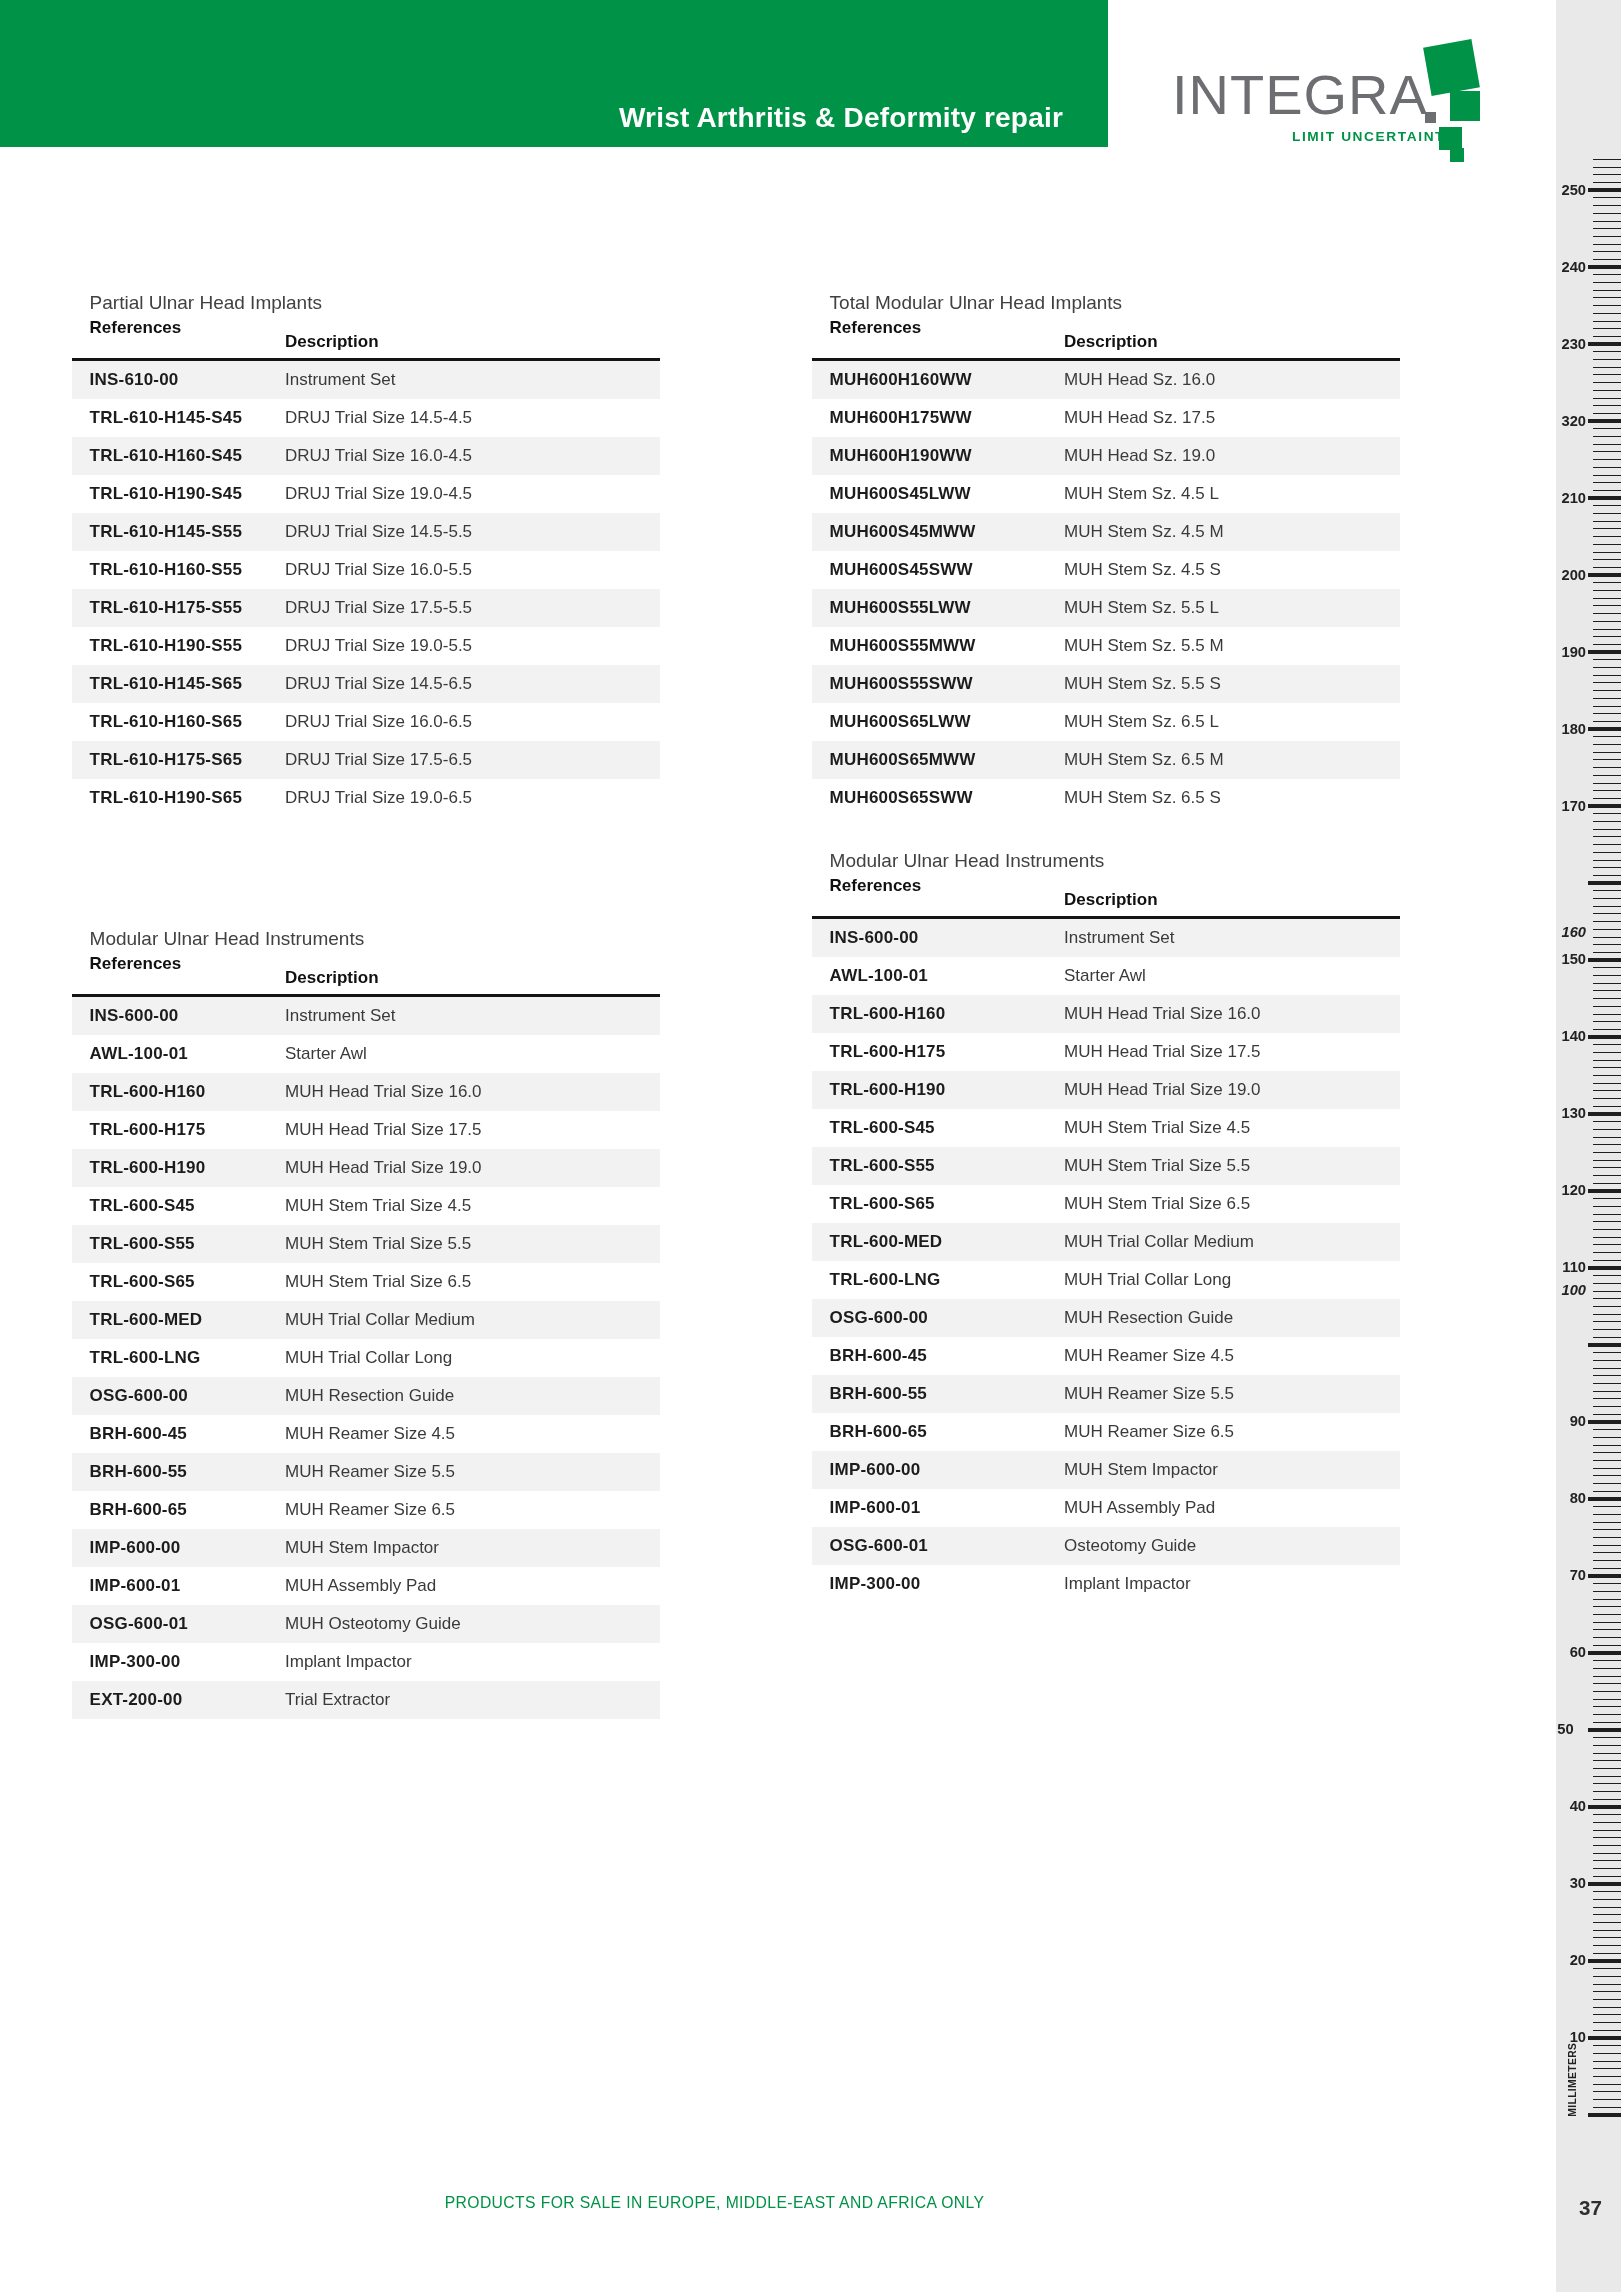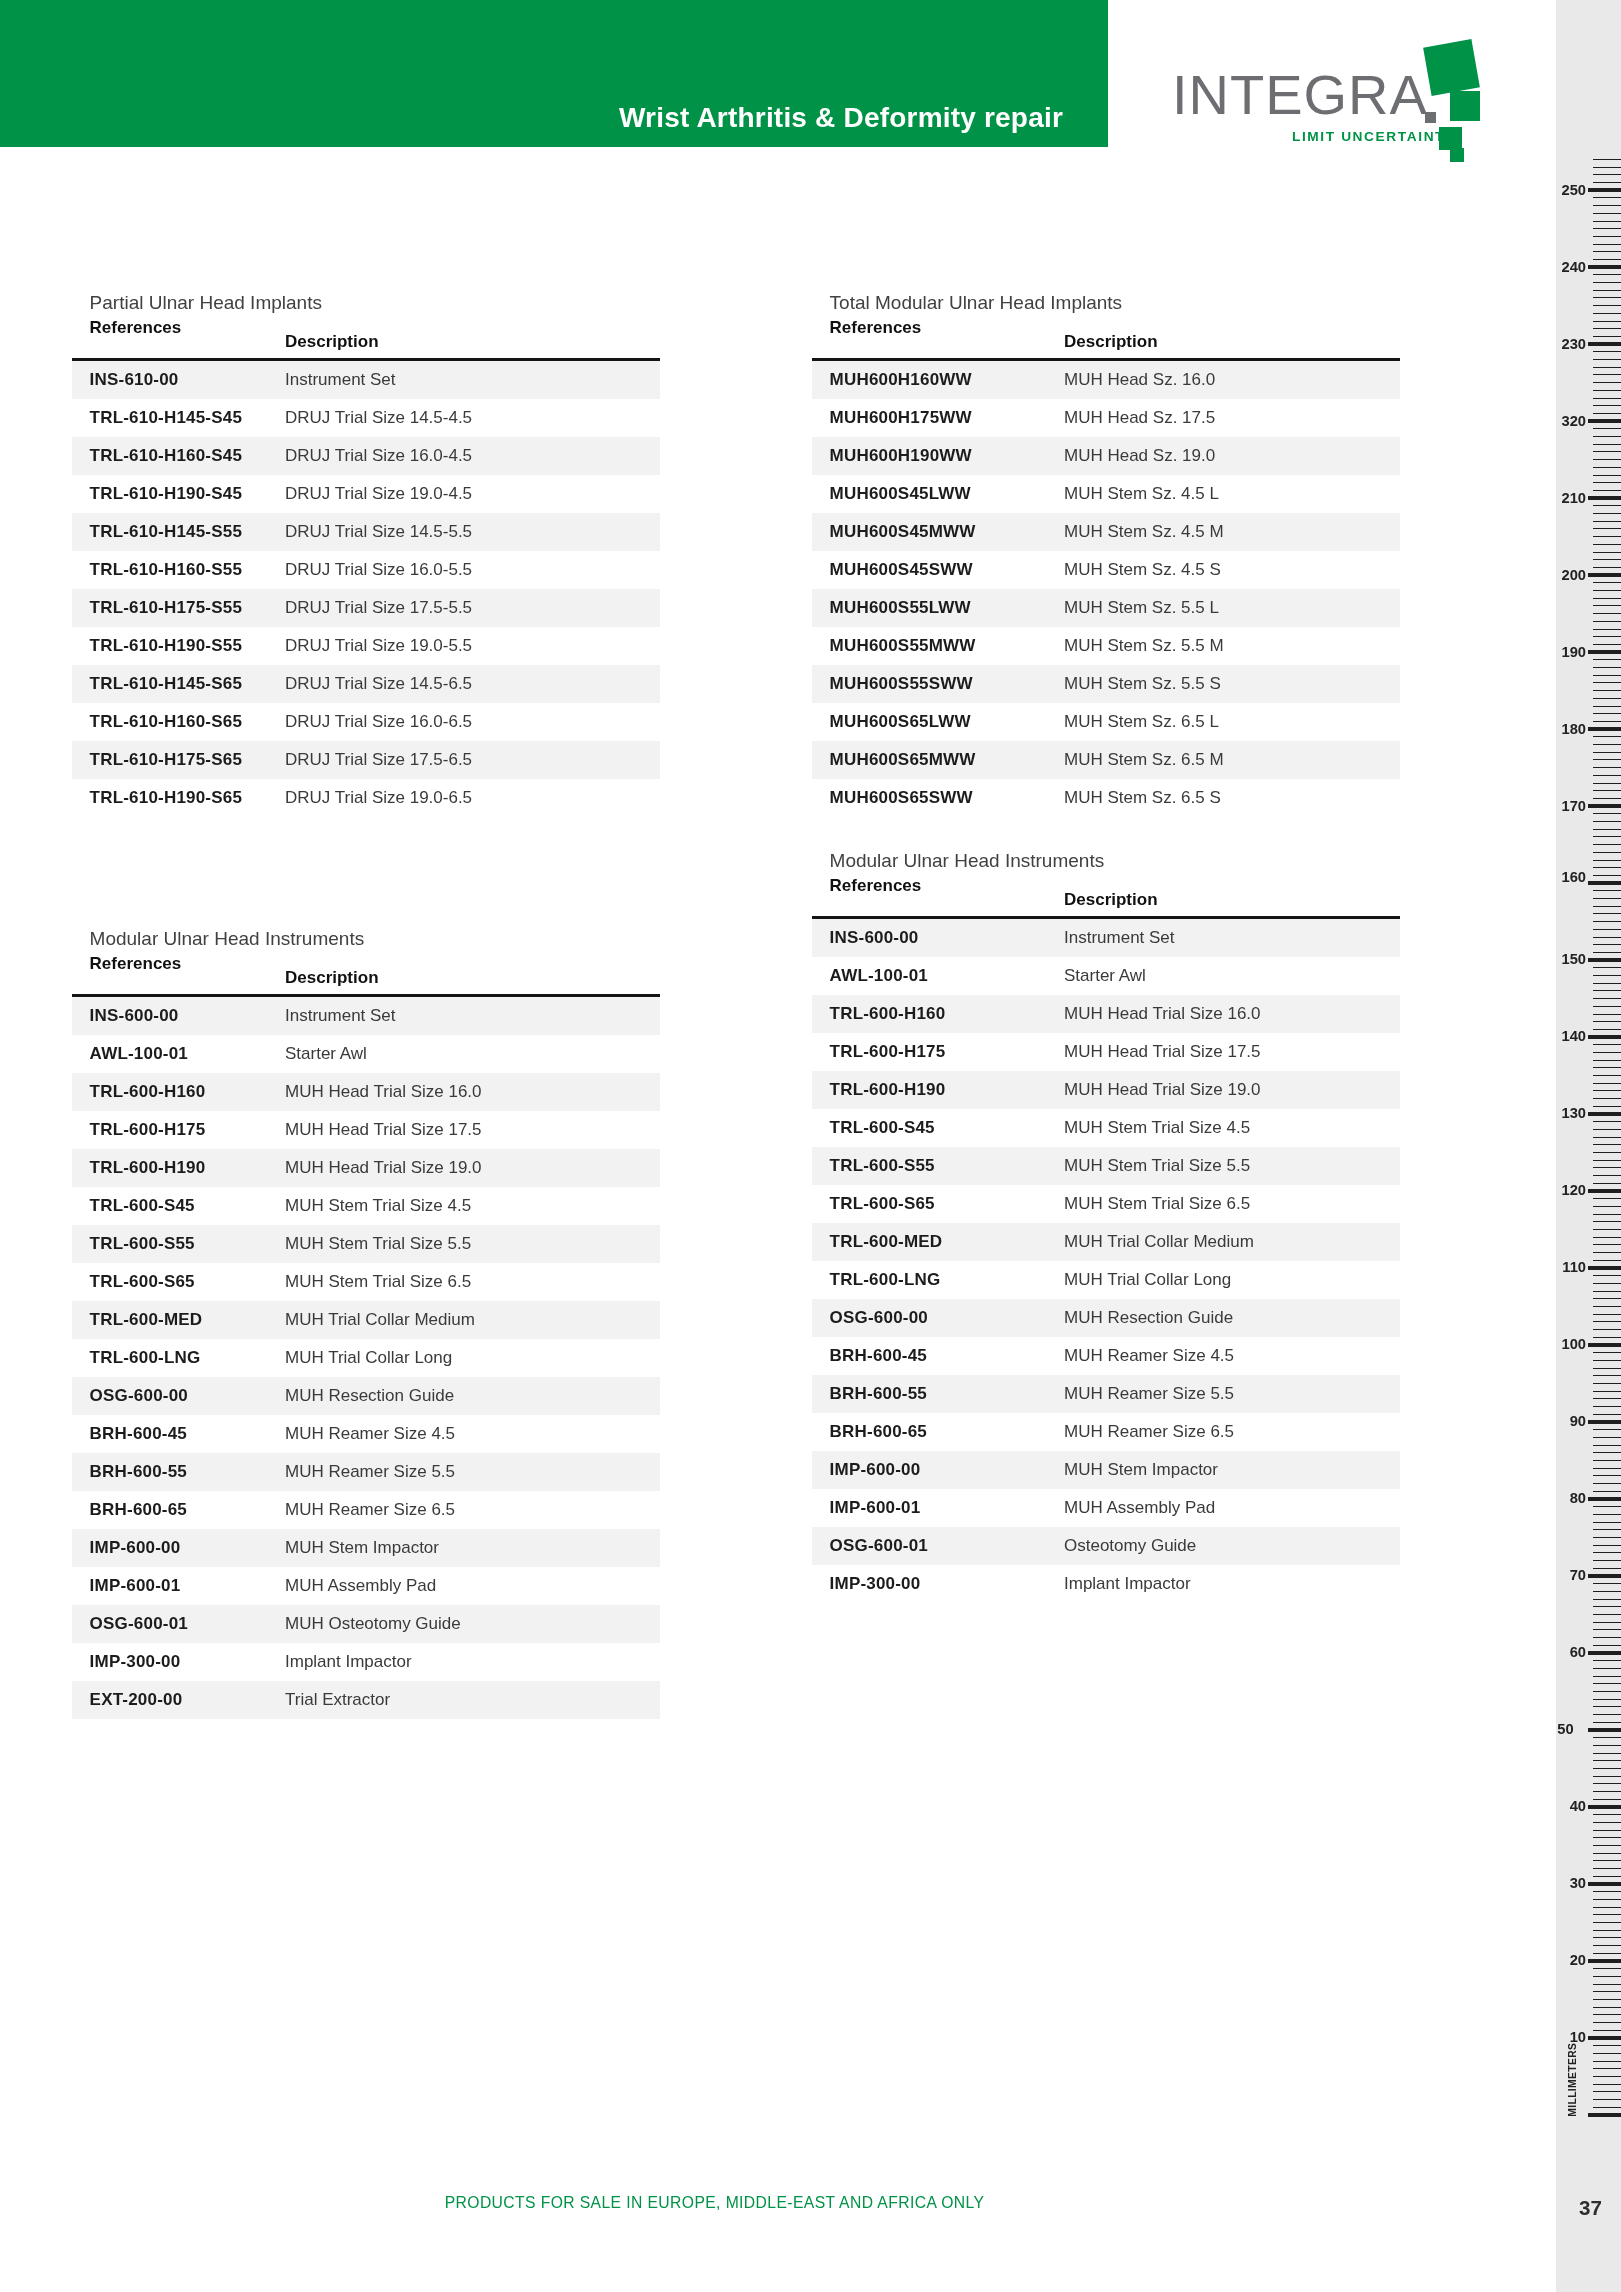--- a/index.html
+++ b/index.html
@@ -464,21 +464,21 @@
       <div class="tick thin" style="top: 1414px;"></div>
       <div class="tick thin" style="top: 1406px;"></div>
       <div class="tick thin" style="top: 1398px;"></div>
       <div class="tick thin" style="top: 1391px;"></div>
       <div class="tick thin" style="top: 1383px;"></div>
       <div class="tick thin" style="top: 1375px;"></div>
       <div class="tick thin" style="top: 1368px;"></div>
       <div class="tick thin" style="top: 1360px;"></div>
       <div class="tick thin" style="top: 1352px;"></div>
       <div class="tick thick" style="top: 1343px;"></div>
-      <div class="ruler-label" style="top: 1335px;">100</div>
+      <div class="ruler-label" style="top: 1281px; font-style: italic;">100</div>
       <div class="tick thin" style="top: 1337px;"></div>
       <div class="tick thin" style="top: 1329px;"></div>
       <div class="tick thin" style="top: 1321px;"></div>
       <div class="tick thin" style="top: 1314px;"></div>
       <div class="tick thin" style="top: 1306px;"></div>
       <div class="tick thin" style="top: 1298px;"></div>
       <div class="tick thin" style="top: 1291px;"></div>
       <div class="tick thin" style="top: 1283px;"></div>
       <div class="tick thin" style="top: 1275px;"></div>
       <div class="tick thick" style="top: 1266px;"></div>
@@ -530,21 +530,21 @@
       <div class="tick thin" style="top: 952px;"></div>
       <div class="tick thin" style="top: 944px;"></div>
       <div class="tick thin" style="top: 937px;"></div>
       <div class="tick thin" style="top: 929px;"></div>
       <div class="tick thin" style="top: 921px;"></div>
       <div class="tick thin" style="top: 913px;"></div>
       <div class="tick thin" style="top: 906px;"></div>
       <div class="tick thin" style="top: 898px;"></div>
       <div class="tick thin" style="top: 890px;"></div>
       <div class="tick thick" style="top: 881px;"></div>
-      <div class="ruler-label" style="top: 868px;">160</div>
+      <div class="ruler-label" style="top: 923px; font-style: italic;">160</div>
       <div class="tick thin" style="top: 875px;"></div>
       <div class="tick thin" style="top: 867px;"></div>
       <div class="tick thin" style="top: 860px;"></div>
       <div class="tick thin" style="top: 852px;"></div>
       <div class="tick thin" style="top: 844px;"></div>
       <div class="tick thin" style="top: 836px;"></div>
       <div class="tick thin" style="top: 829px;"></div>
       <div class="tick thin" style="top: 821px;"></div>
       <div class="tick thin" style="top: 813px;"></div>
       <div class="tick thick" style="top: 804px;"></div>

